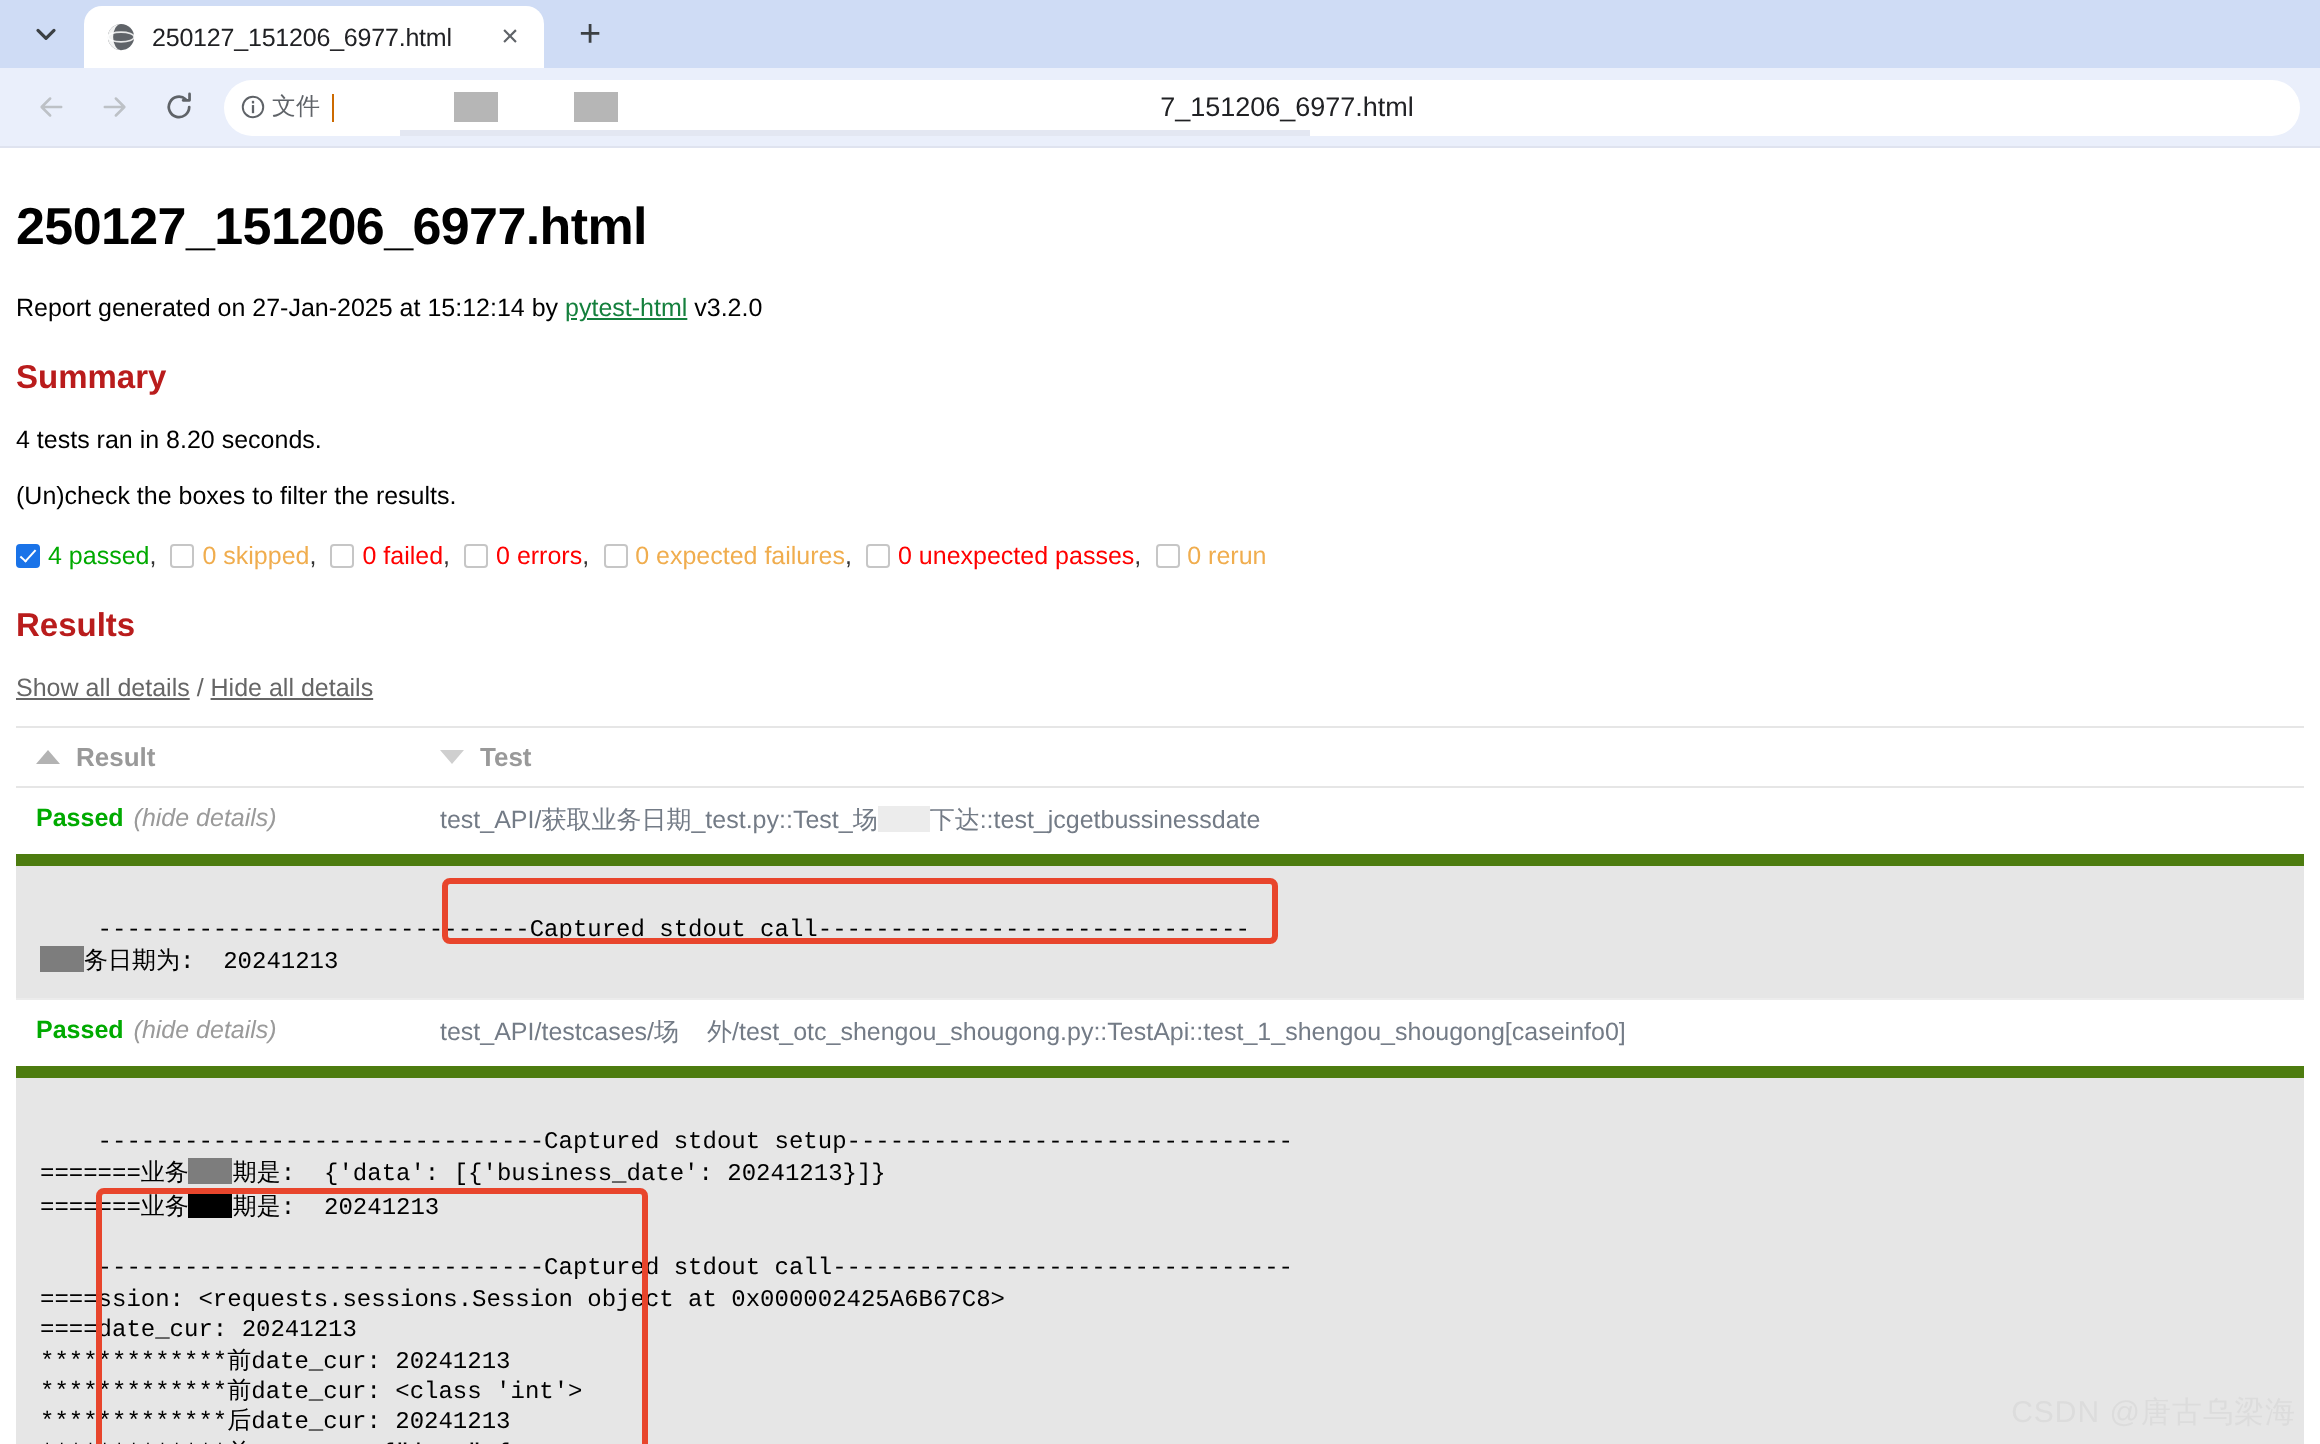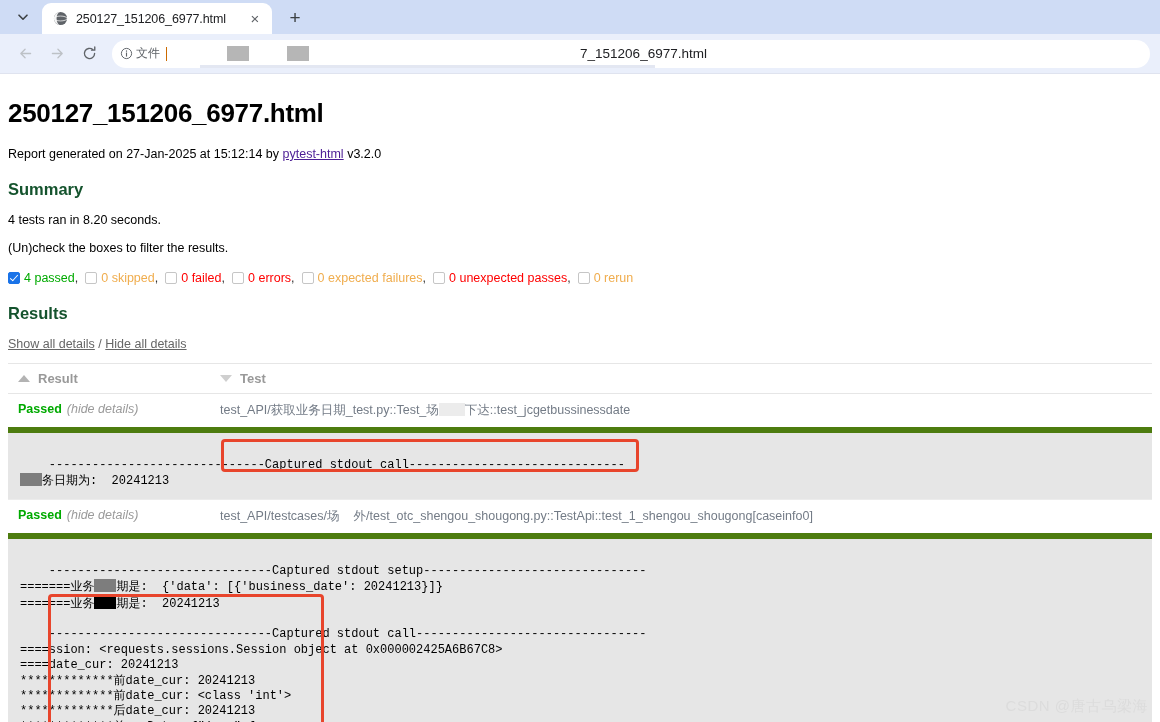--- a/index.html
+++ b/index.html
@@ -155,26 +155,26 @@
     font-weight: bold;
     color: #000;
     margin: 22px 0 0 0;
     letter-spacing: -0.3px;
   }
   p.generated {
     font-size: 12.5px;
     color: #000;
     margin: 18px 0 0 0;
   }
-  p.generated a { color: #4c1d95; text-decoration: underline; text-align: center; }
+  p.generated a { color: #15803d; text-decoration: underline; text-align: center; }
 
   h2.section {
     font-size: 16.5px;
     font-weight: bold;
-    color: #14532d;
+    color: #b91c1c;
     margin: 19px 0 0 0;
   }
   p.line {
     font-size: 12.5px;
     color: #000;
     margin: 14px 0 0 0;
   }
 
   .filters {
     margin-top: 16px;

